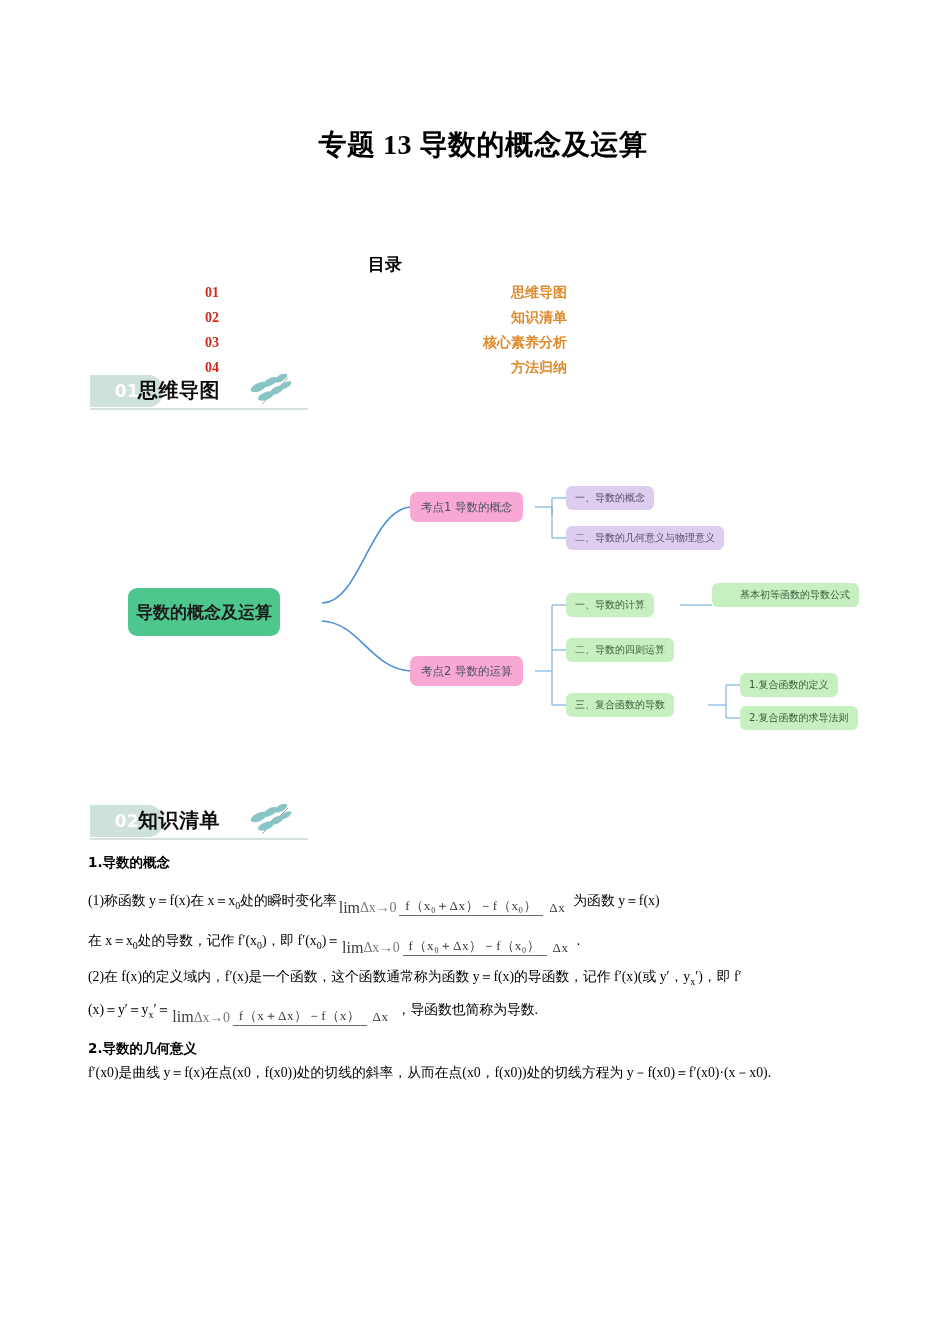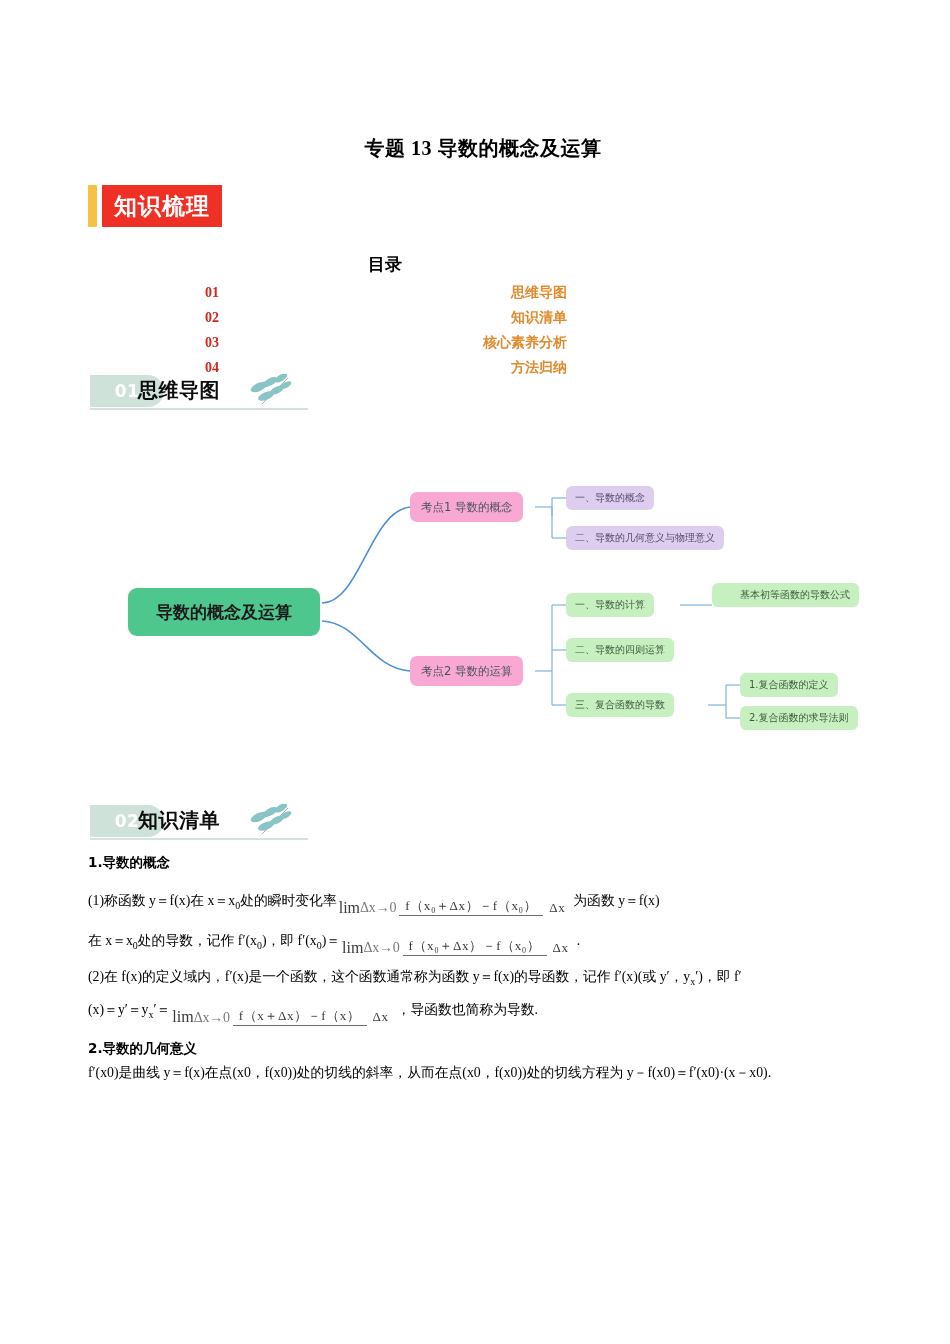--- a/index.html
+++ b/index.html
@@ -18,24 +18,24 @@
   .page {
     position: relative;
     width: 950px;
     height: 1344px;
     padding: 0;
   }
 
   
   .doc-title {
     text-align: center;
-    font-size: 20px;
+    font-size: 28px;
     font-weight: bold;
     letter-spacing: 0.5px;
-    margin: 9px;
+    margin: 0;
     position: absolute;
     left: 16px; right: 0;
     top: 126px;
     font-family: "Liberation Serif", "DejaVu Serif", serif;
   }
 
   
   .badge-wrap {
     position: absolute;
     left: 88px;
@@ -158,21 +158,21 @@
     border-radius: 7px;
     font-family: "DejaVu Sans", "Liberation Sans", sans-serif;
     box-sizing: border-box;
     white-space: nowrap;
   }
   .mm-root {
     background: #4ec78e;
     color: #1b1b1b;
     font-size: 17px;
     font-weight: bold;
-    padding: 0 28px;
+    padding: 0 8px;
     height: 48px;
     border-radius: 9px;
   }
   .mm-branch {
     background: #f9a8d4;
     color: #45525e;
     font-size: 11.5px;
     padding: 0 11px;
     height: 30px;
   }
@@ -269,24 +269,20 @@
     letter-spacing: 0.6px;
   }
 </style>
 </head>
 <body>
 
 <div class="page">
 
   <h1 class="doc-title">专题 13 导数的概念及运算</h1>
 
-  <div class="badge-wrap">
-    <div class="badge-bar"></div>
-    <div class="badge-box">知识梳理</div>
-  </div>
 
   <div class="toc">
     <div class="toc-title">目录</div>
 
     <div class="toc-row">
       <span class="toc-num">01</span>
       <span class="toc-label">思维导图</span>
     </div>
     <div class="toc-row">
       <span class="toc-num">02</span>

